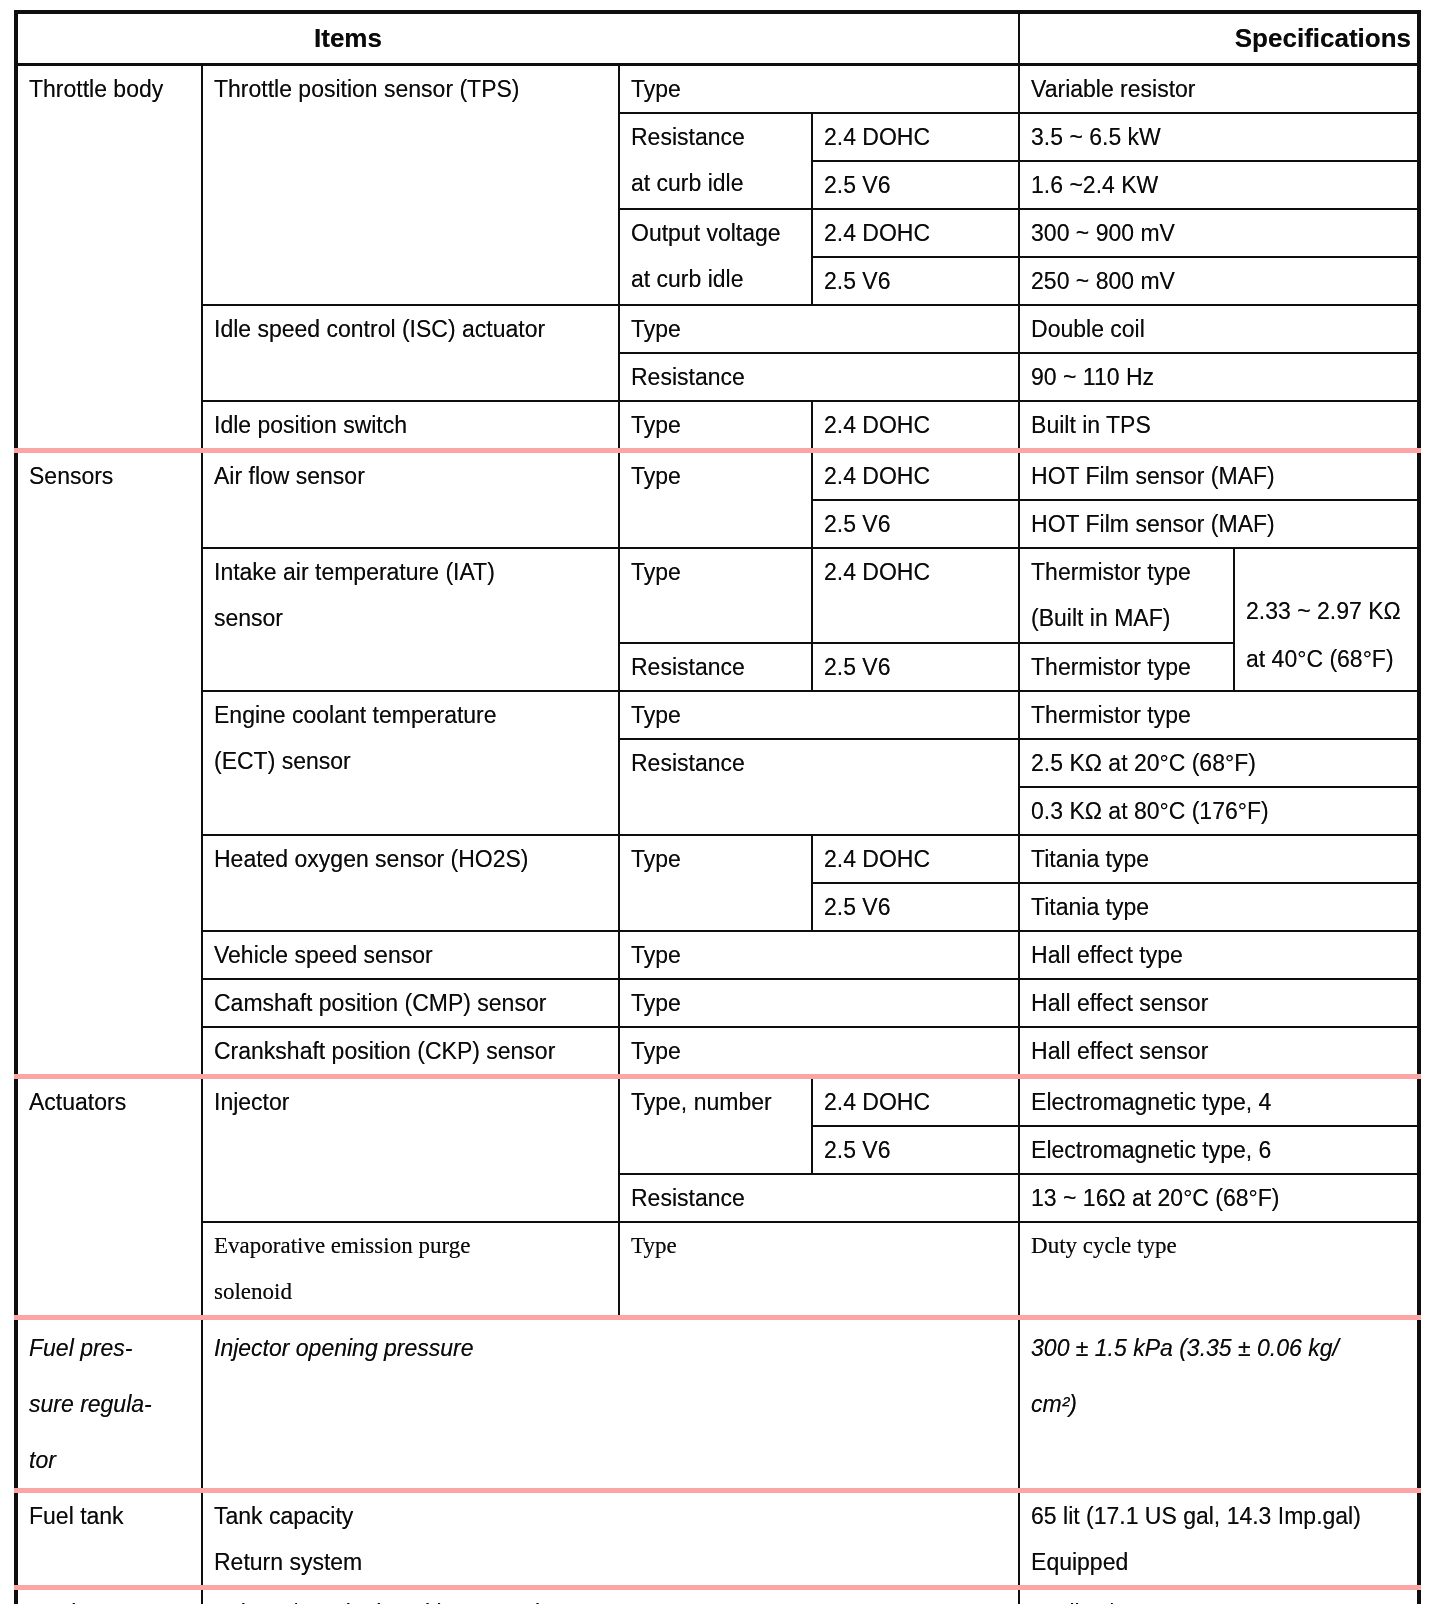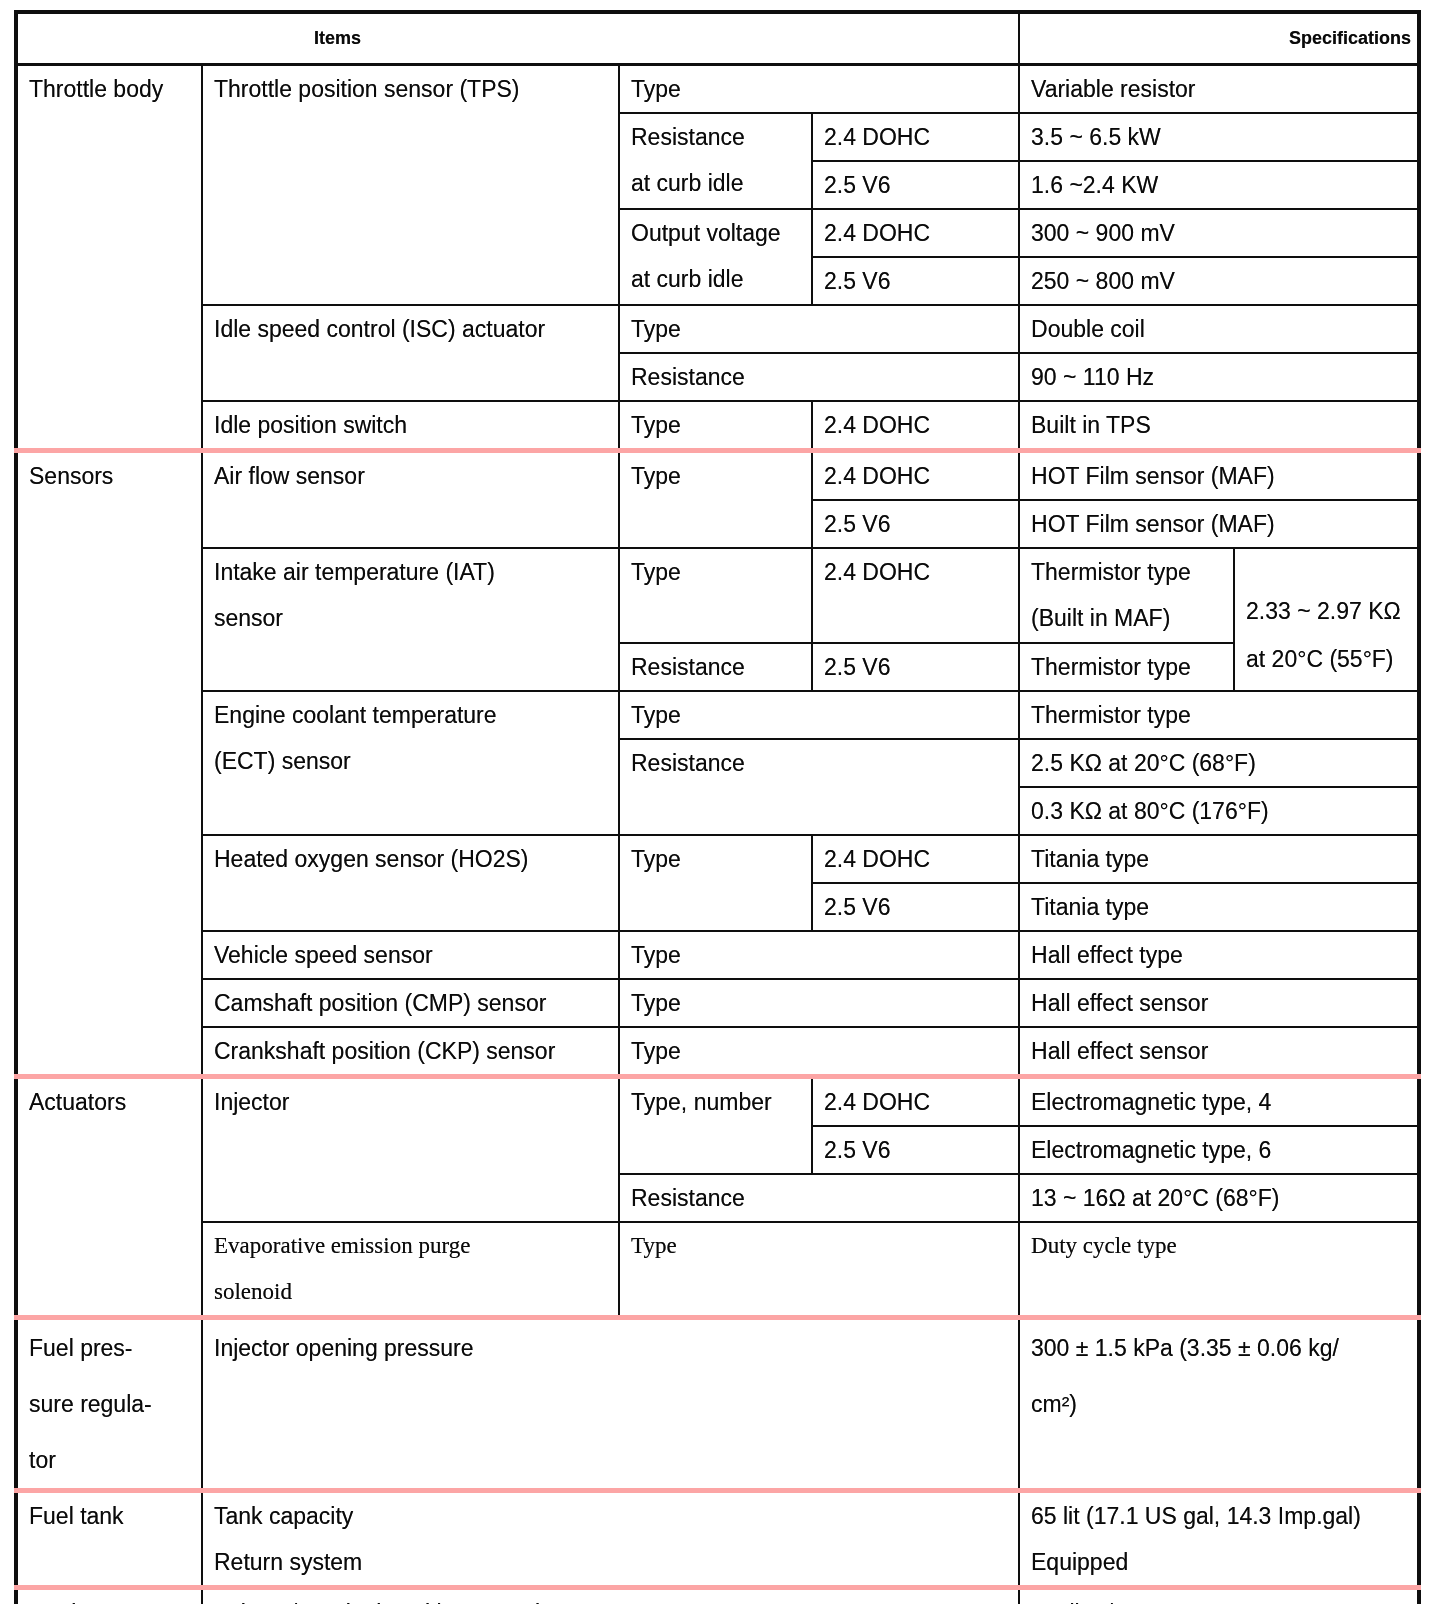--- a/index.html
+++ b/index.html
@@ -33,28 +33,28 @@
   tr { height: 46px; }
   tr.hdr { height: 52px; }
   tr.r95 { height: 95px; }
   tr.r47 { height: 47px; margin-top: 10px; }
   tr.r45 { height: 45px; }
   tr.r96 { height: 96px; font-family: Liberation Serif, serif; }
   tr.r170 { height: 170px; }
   tr.r50 { height: 50px; }
   tr.hdr td {
     font-weight: bold;
-    font-size: 18px;
+    font-size: 26px;
     border-bottom: 3px solid #0e0e0e;
   }
   tr.sec > td { border-top: 5px solid #fca5a5; }
   td.items-hd { text-align: left; padding-left: 296px; }
   td.specs-hd { text-align: right; padding-left: 0; }
   td.top { vertical-align: top; }
-  td.lh56 { line-height: 56px; }
+  td.lh56 { line-height: 56px; font-style: italic; }
   td.nudge { vertical-align: top; padding-top: 38px; line-height: 48px; }
   .stack { display: block; }
   .stack .line { display: block; }
 </style>
 </head>
 <body>
 
 <table class="spec">
   <colgroup>
     <col style="width:186px">
@@ -146,21 +146,21 @@
       <td class="top">2.4 DOHC</td>
       <td class="top">
         <div class="stack">
           <div class="line">Thermistor type</div>
           <div class="line">(Built in MAF)</div>
         </div>
       </td>
       <td rowspan="2" class="nudge">
         <div class="stack">
           <div class="line">2.33 ~ 2.97 KΩ</div>
-          <div class="line">at 20°C (55°F)</div>
+          <div class="line">at 40°C (68°F)</div>
         </div>
       </td>
     </tr>
     <tr>
       <td>Resistance</td>
       <td>2.5 V6</td>
       <td>Thermistor type</td>
     </tr>
 
     <tr>

